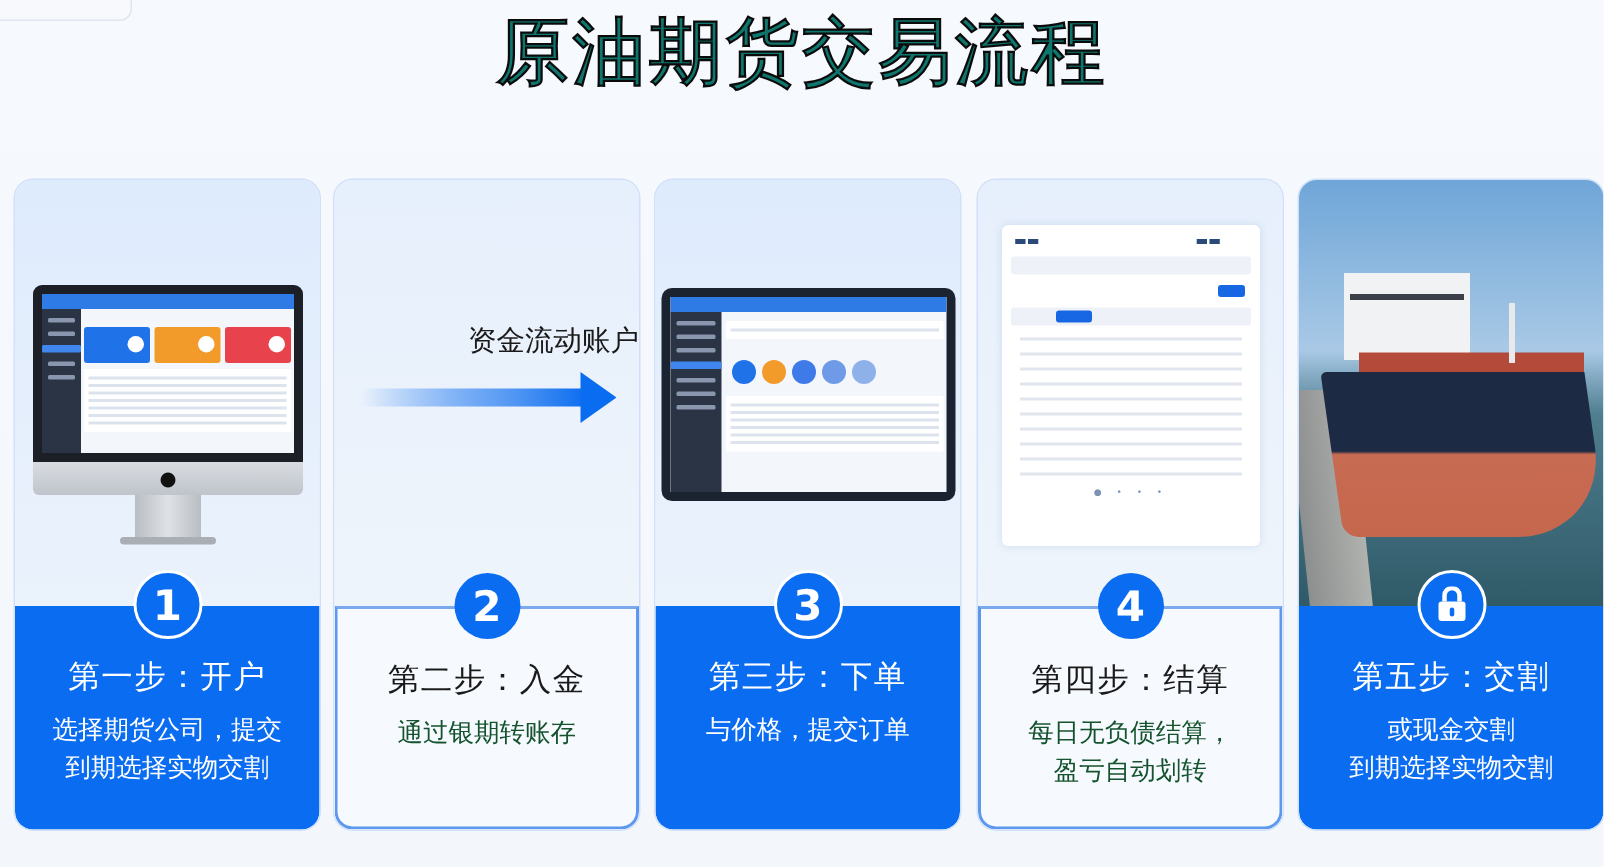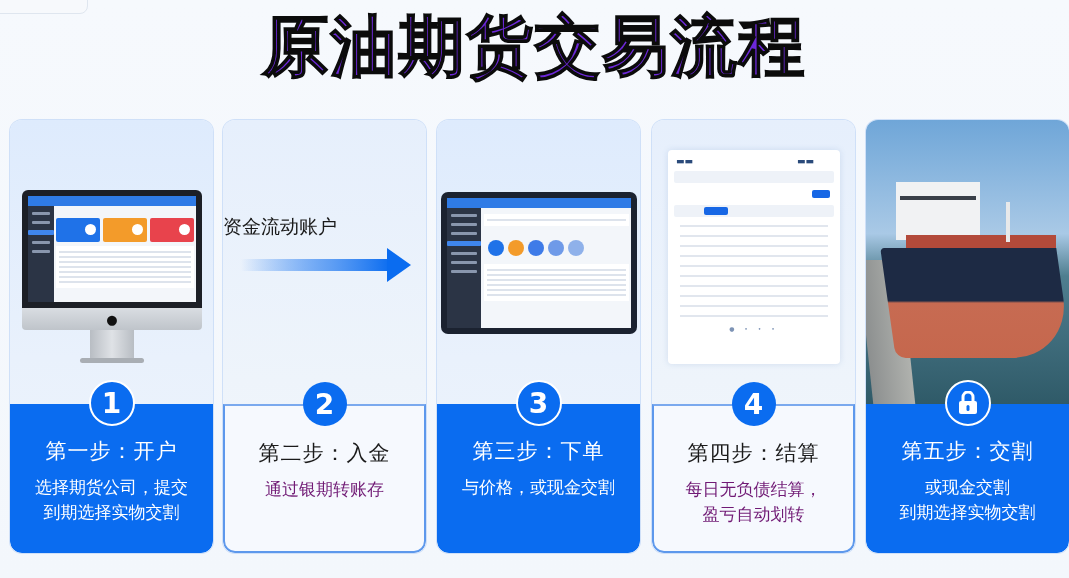--- a/index.html
+++ b/index.html
@@ -8,21 +8,21 @@
     background: linear-gradient(180deg, #f6f9fd 0%, #f3f7fc 100%);
     font-family: "DejaVu Sans", "Liberation Sans", sans-serif;
     position: relative;
   }
   .corner-badge {
     position: absolute; left: -10px; top: -14px; width: 98px; height: 28px;
     border: 1.5px solid #dfe6ef; border-radius: 8px; background: #f7f9fc;
   }
   .title {
     position: absolute; left: 0; right: 0; top: 2px; text-align: center;
-    font-size: 66px; font-weight: 700; color: #6d28d9; letter-spacing: 2px;
+    font-size: 49px; font-weight: 400; color: #0f766e; letter-spacing: 2px;
     font-family: "DejaVu Sans", sans-serif;
     -webkit-text-stroke: 1.5px #0b0b0b;
   }
   .card {
     position: absolute; top: 120px; width: 203px; height: 433px;
     border-radius: 12px; overflow: hidden;
     background: linear-gradient(180deg, #deebfd 0%, #e9f1fc 55%, #eef4fb 100%);
     box-shadow: 0 0 0 1px #cfe0f8;
   }
   .card.light { background: linear-gradient(180deg, #e6effc 0%, #eef4fb 60%, #f3f7fc 100%); }
@@ -45,21 +45,21 @@
   }
   .panel.outline .badge { border: none; width: 44px; height: 44px; top: -24px; }
   .step-title {
     position: absolute; left: 0; right: 0; top: 33px;
     font-size: 21px; font-weight: 400; letter-spacing: 1px;
   }
   .step-desc {
     position: absolute; left: 0; right: 0; top: 71px;
     font-size: 17px; line-height: 25px; padding: 0 8px;
   }
-  .panel.outline .step-desc { color: #701a75; }
+  .panel.outline .step-desc { color: #14532d; }
 
   
   .imac { position: absolute; left: 12px; top: 70px; width: 180px; }
   .imac .screen-frame {
     width: 180px; height: 118px; background: #1c1f26; border-radius: 6px 6px 0 0; padding: 6px 6px 6px 6px;
   }
   .imac .chin { width: 180px; height: 22px; background: linear-gradient(180deg,#d9dde2,#bfc4ca); border-radius: 0 0 4px 4px; position: relative; }
   .imac .chin .logo { position: absolute; left: 50%; top: 4px; transform: translateX(-50%); font-size: 13px; color: #111; }
   .imac .neck { width: 44px; height: 28px; margin: 0 auto; background: linear-gradient(90deg,#b8bdc3,#dfe2e6,#b8bdc3); }
   .imac .foot { width: 64px; height: 5px; margin: 0 auto; background: #a9aeb4; border-radius: 3px; }
@@ -70,21 +70,21 @@
   .app .side i { display: block; height: 3px; margin: 6px 4px 0 4px; background: #8996ad; border-radius: 1px; }
   .app .side i.on { background: #3f86ee; height: 5px; margin-left: 0; margin-right: 0; }
   .app .main { position: absolute; left: 28px; top: 12px; right: 2px; bottom: 2px; }
   .tiles { display: flex; gap: 3px; margin-top: 10px; }
   .tile { flex: 1; height: 24px; border-radius: 2px; position: relative; }
   .tile::after { content: ""; position: absolute; right: 4px; top: 6px; width: 11px; height: 11px; background: #fff; border-radius: 50%; }
   .rows { margin-top: 4px; background: #fff; padding: 2px 3px; }
   .rows i { display: block; height: 2px; background: #dde3ec; margin: 3px 0; }
 
   
-  .flow-label { position: absolute; left: 0; right: 0; top: 94px; text-align: left; font-size: 19px; color: #1a1a1a; }
+  .flow-label { position: absolute; left: 0; right: 0; top: 94px; text-align: right; font-size: 19px; color: #1a1a1a; }
   .flow-arrow { position: absolute; left: 18px; top: 128px; width: 170px; height: 34px; }
 
   
   .tablet { position: absolute; left: 4px; top: 72px; width: 196px; height: 142px; background: #1b2230; border-radius: 7px; padding: 6px; }
   .tablet .app .side { width: 34px; }
   .tablet .app .main { left: 37px; }
   .circles { display: flex; gap: 4px; margin-top: 14px; margin-left: 4px; }
   .circles b { width: 16px; height: 16px; border-radius: 50%; display: block; }
 
   
@@ -219,21 +219,21 @@
               <i></i>
             </div>
         </div>
       </div>
     </div>
   </div>
   <div class="panel solid">
     <div class="badge">3</div>
     <div class="step-title">第三步：下单</div>
     <div class="step-desc">
-      <div>与价格，或现金交割</div>
+      <div>与价格，提交订单</div>
     </div>
   </div>
 </div>
 
 <div class="card light" style="left:652px">
   <div class="visual">
     <div class="sheet">
       <div class="hdr">
           <span>▬▬</span>
           <span>▬▬</span>

